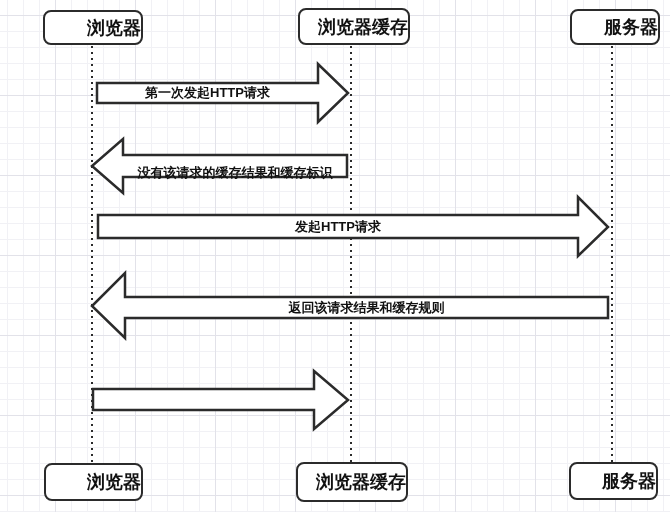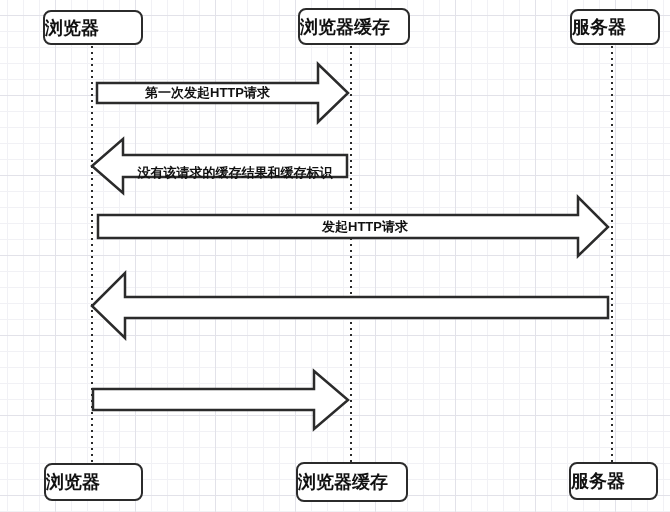--- a/index.html
+++ b/index.html
@@ -31,21 +31,21 @@
     z-index: 1;
   }
   .actor-box {
     position: absolute;
     box-sizing: border-box;
     background: #ffffff;
     border: 2px solid #2b2b2b;
     border-radius: 8px;
     display: flex;
     align-items: center;
-    justify-content: flex-start;
+    justify-content: flex-end;
     font-size: 18px;
     font-weight: bold;
     color: #111111;
     z-index: 3;
     white-space: nowrap;
   }
   .arrows-layer {
     position: absolute;
     left: 0; top: 0;
     z-index: 2;
@@ -76,21 +76,21 @@
   .box-bot-browser  { left: 44px;  top: 463px; width: 99px;  height: 38px; }
   .box-bot-cache    { left: 296px; top: 462px; width: 112px; height: 40px; }
   .box-bot-server   { left: 569px; top: 462px; width: 89px;  height: 38px; }
   
   .ll-browser { left: 91px; }
   .ll-cache   { left: 350px; }
   .ll-server  { left: 611px; }
   
   .msg-0 { left: 97px;  top: 83px;  width: 221px; height: 20px; }
   .msg-1 { left: 123px; top: 155px; width: 224px; height: 36px; }
-  .msg-2 { left: 98px;  top: 215px; width: 480px; height: 23px; padding-left: 27px; }
+  .msg-2 { left: 98px;  top: 215px; width: 480px; height: 23px; }
   .msg-3 { left: 125px; top: 297px; width: 483px; height: 21px; }
   .msg-4 { left: 91px;  top: 389px; width: 256px; height: 21px; }
 </style>
 </head>
 <body>
 
 <div class="canvas">
 
   <div class="lifeline ll-browser"></div>
   <div class="lifeline ll-cache"></div>
@@ -100,20 +100,21 @@
     <polygon points="97,83 318,83 318,64 348,93 318,122 318,103 97,103"></polygon>
     <polygon points="347,155 123,155 123,139 92,166 123,193 123,177 347,177"></polygon>
     <polygon points="98,215 578,215 578,197 608,227 578,256 578,238 98,238"></polygon>
     <polygon points="608,297 125,297 125,273 92,306 125,338 125,318 608,318"></polygon>
     <polygon points="93,389 314,389 314,371 348,400 314,429 314,410 93,410"></polygon>
   </svg>
 
   <div class="msg-label msg-0">第一次发起HTTP请求</div>
   <div class="msg-label msg-1">没有该请求的缓存结果和缓存标识</div>
   <div class="msg-label msg-2">发起HTTP请求</div>
+  <div class="msg-label msg-3">返回该请求结果和缓存规则</div>
 
   <div class="actor-box box-top-browser">
     <span>浏览器</span>
   </div>
   <div class="actor-box box-top-cache">
     <span>浏览器缓存</span>
   </div>
   <div class="actor-box box-top-server">
     <span>服务器</span>
   </div>

